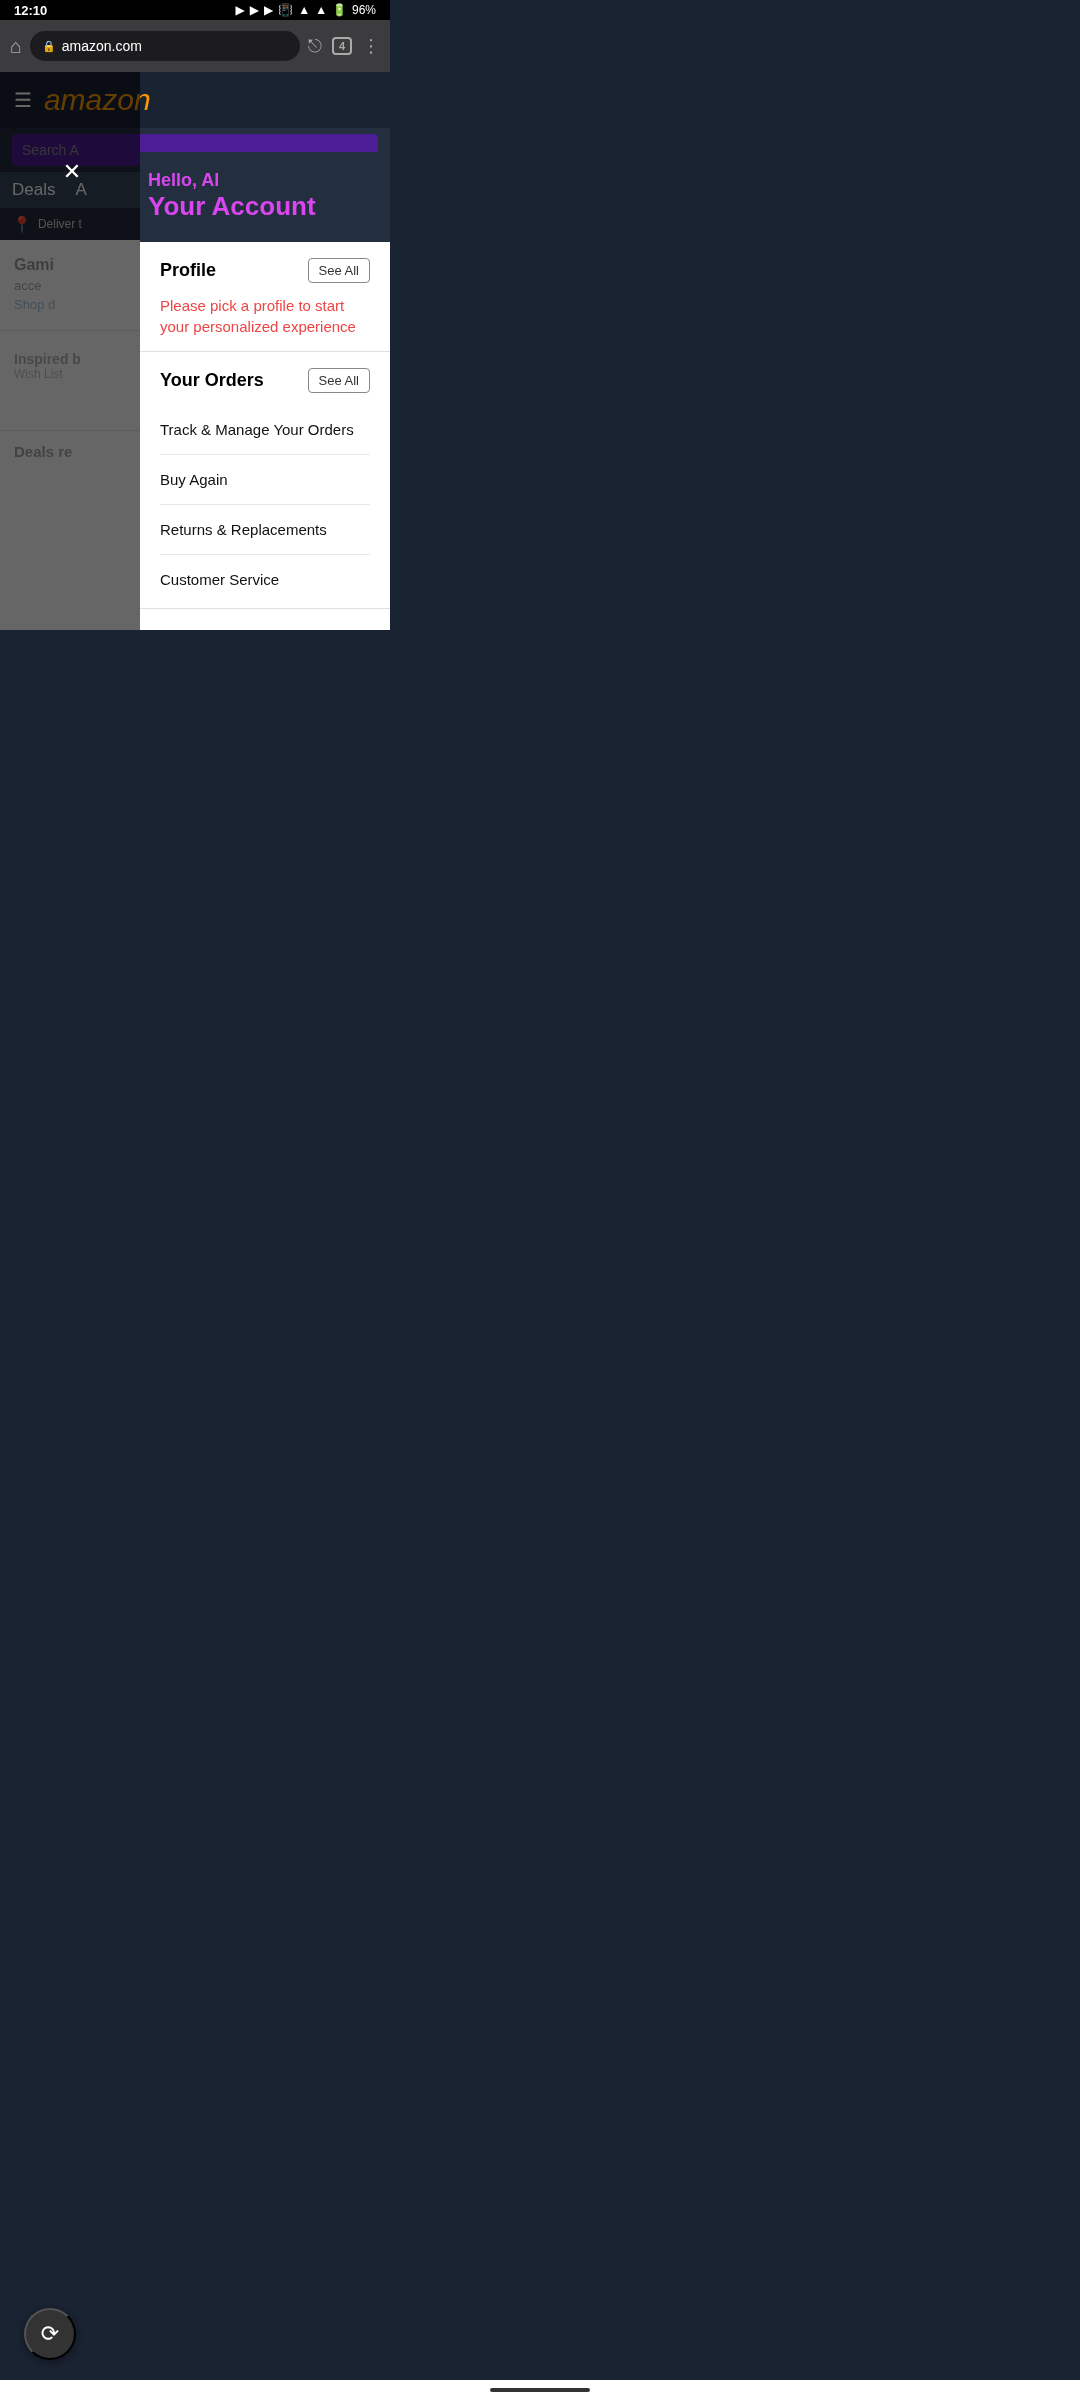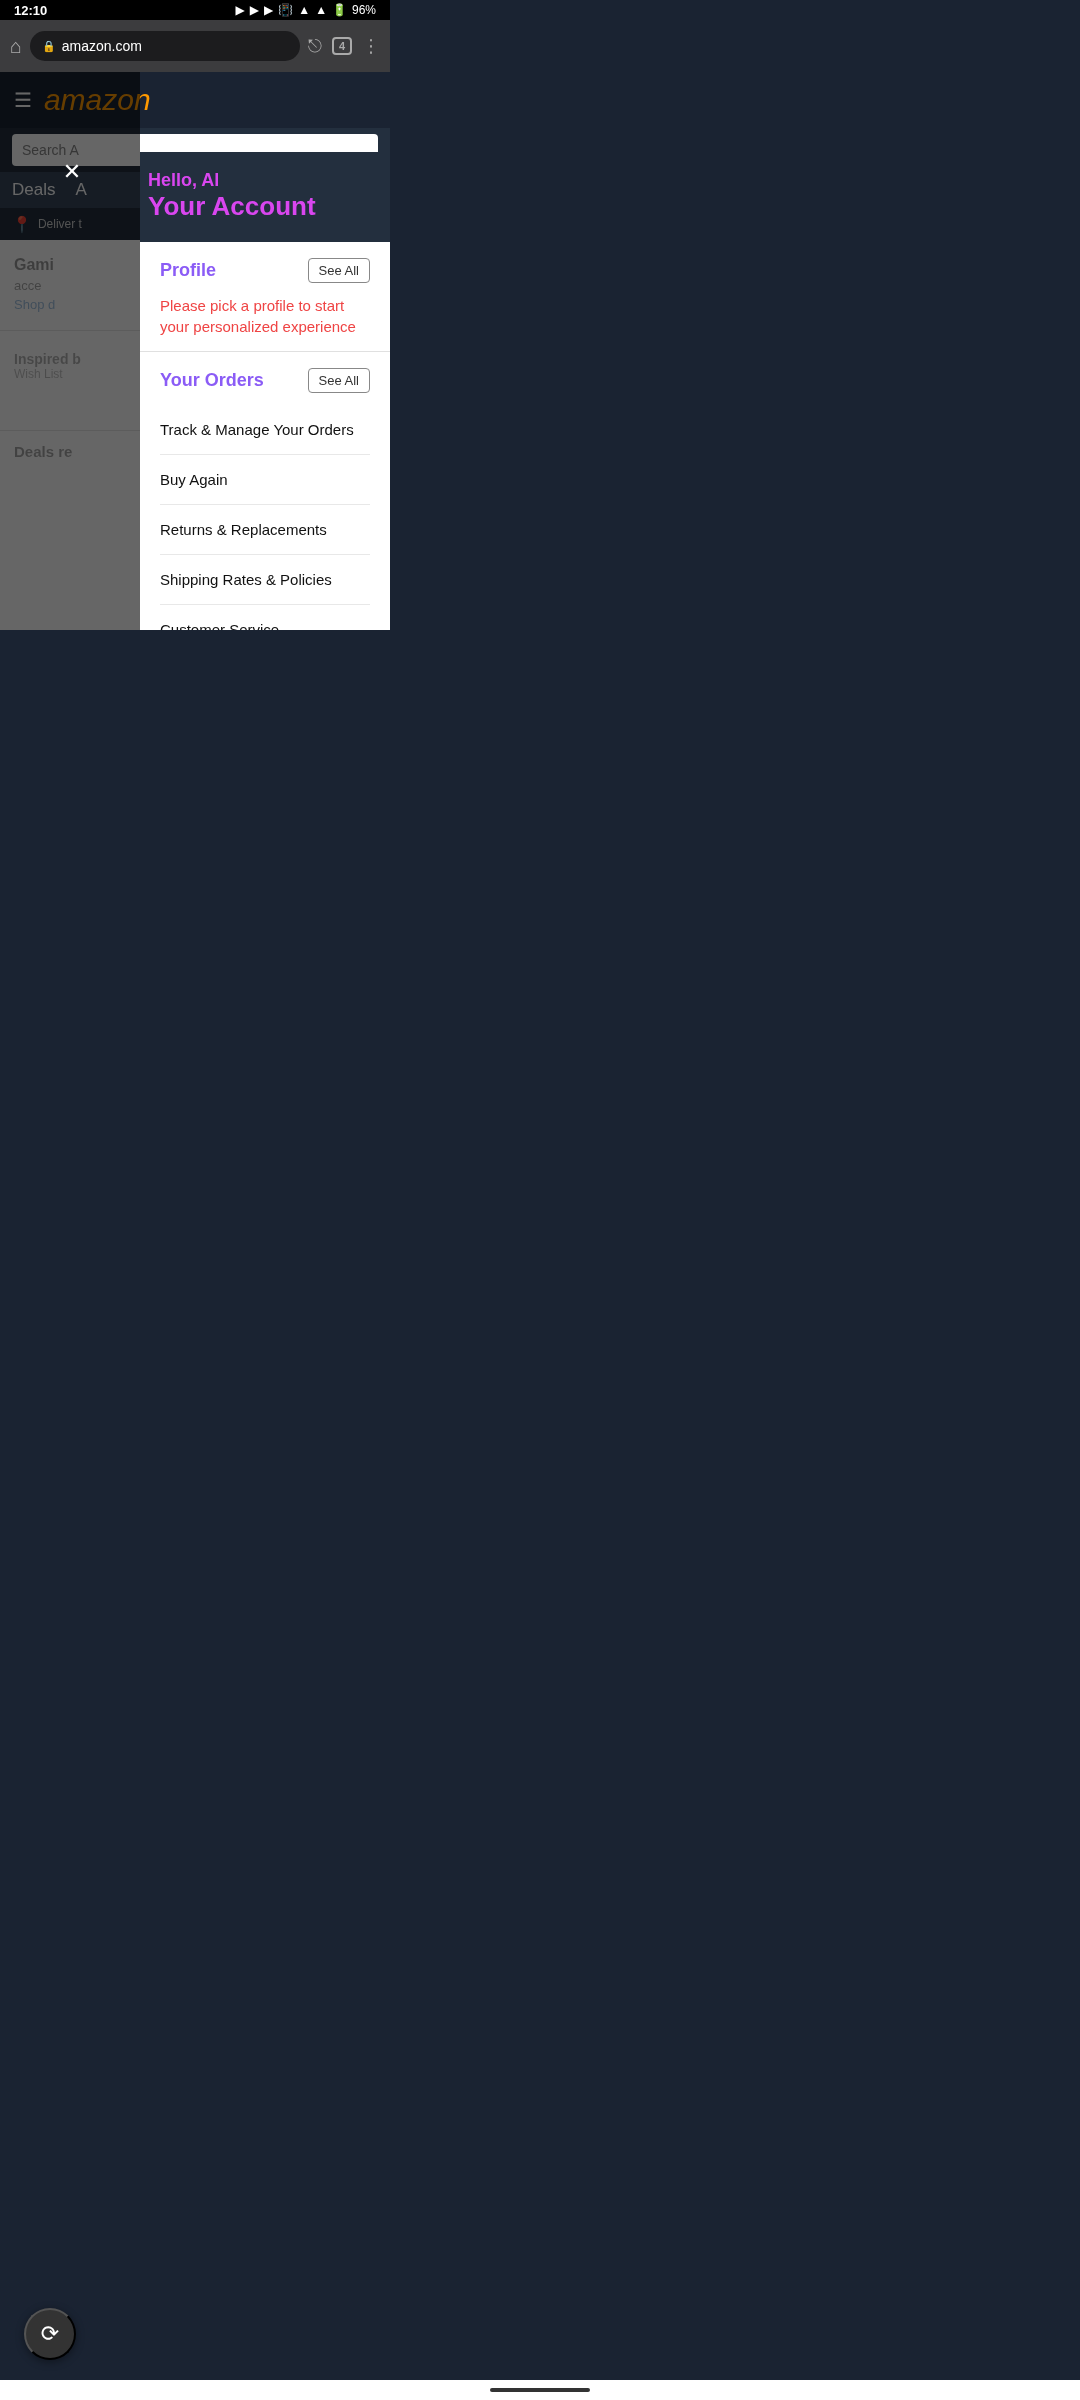--- a/index.html
+++ b/index.html
@@ -133,21 +133,21 @@
     .amazon-search-bg {
       background: #232f3e;
       height: 44px;
       display: flex;
       align-items: center;
       padding: 0 12px;
       gap: 8px;
     }
     .search-bar-bg {
       flex: 1;
-      background: #ffffff;
+      background: #4c1d95;
       border-radius: 4px;
       height: 32px;
       display: flex;
       align-items: center;
       padding: 0 10px;
     }
     .search-placeholder { color: #888; font-size: 14px; }
 
     
     .amazon-nav-bg {
@@ -206,21 +206,21 @@
     }
     .section-header {
       display: flex;
       justify-content: space-between;
       align-items: center;
       margin-bottom: 12px;
     }
     .section-title {
       font-size: 18px;
       font-weight: 700;
-      color: #8b5cf6;
+      color: #000000;
     }
     .see-all-btn {
       border: 1px solid #888;
       border-radius: 4px;
       background: transparent;
       padding: 4px 10px;
       font-size: 13px;
       color: #333;
       cursor: pointer;
     }
@@ -430,21 +430,20 @@
 
     <div class="section">
       <div class="section-header">
         <span class="section-title">Your Orders</span>
         <button class="see-all-btn">See All</button>
       </div>
       <div>
         <div class="menu-item">Track &amp; Manage Your Orders</div>
         <div class="menu-item">Buy Again</div>
         <div class="menu-item">Returns &amp; Replacements</div>
-        <div class="menu-item">Shipping Rates &amp; Policies</div>
         <div class="menu-item">Customer Service</div>
       </div>
     </div>
 
   </div>
 
   <div style="height:300px; background:#fff;">
     <div class="bg-promo2" style="padding-top:20px; position:relative; min-height:100px;">
       <div class="bg-promo2-title">Inspired b</div>
       <div class="bg-promo2-sub">Wish List</div>

